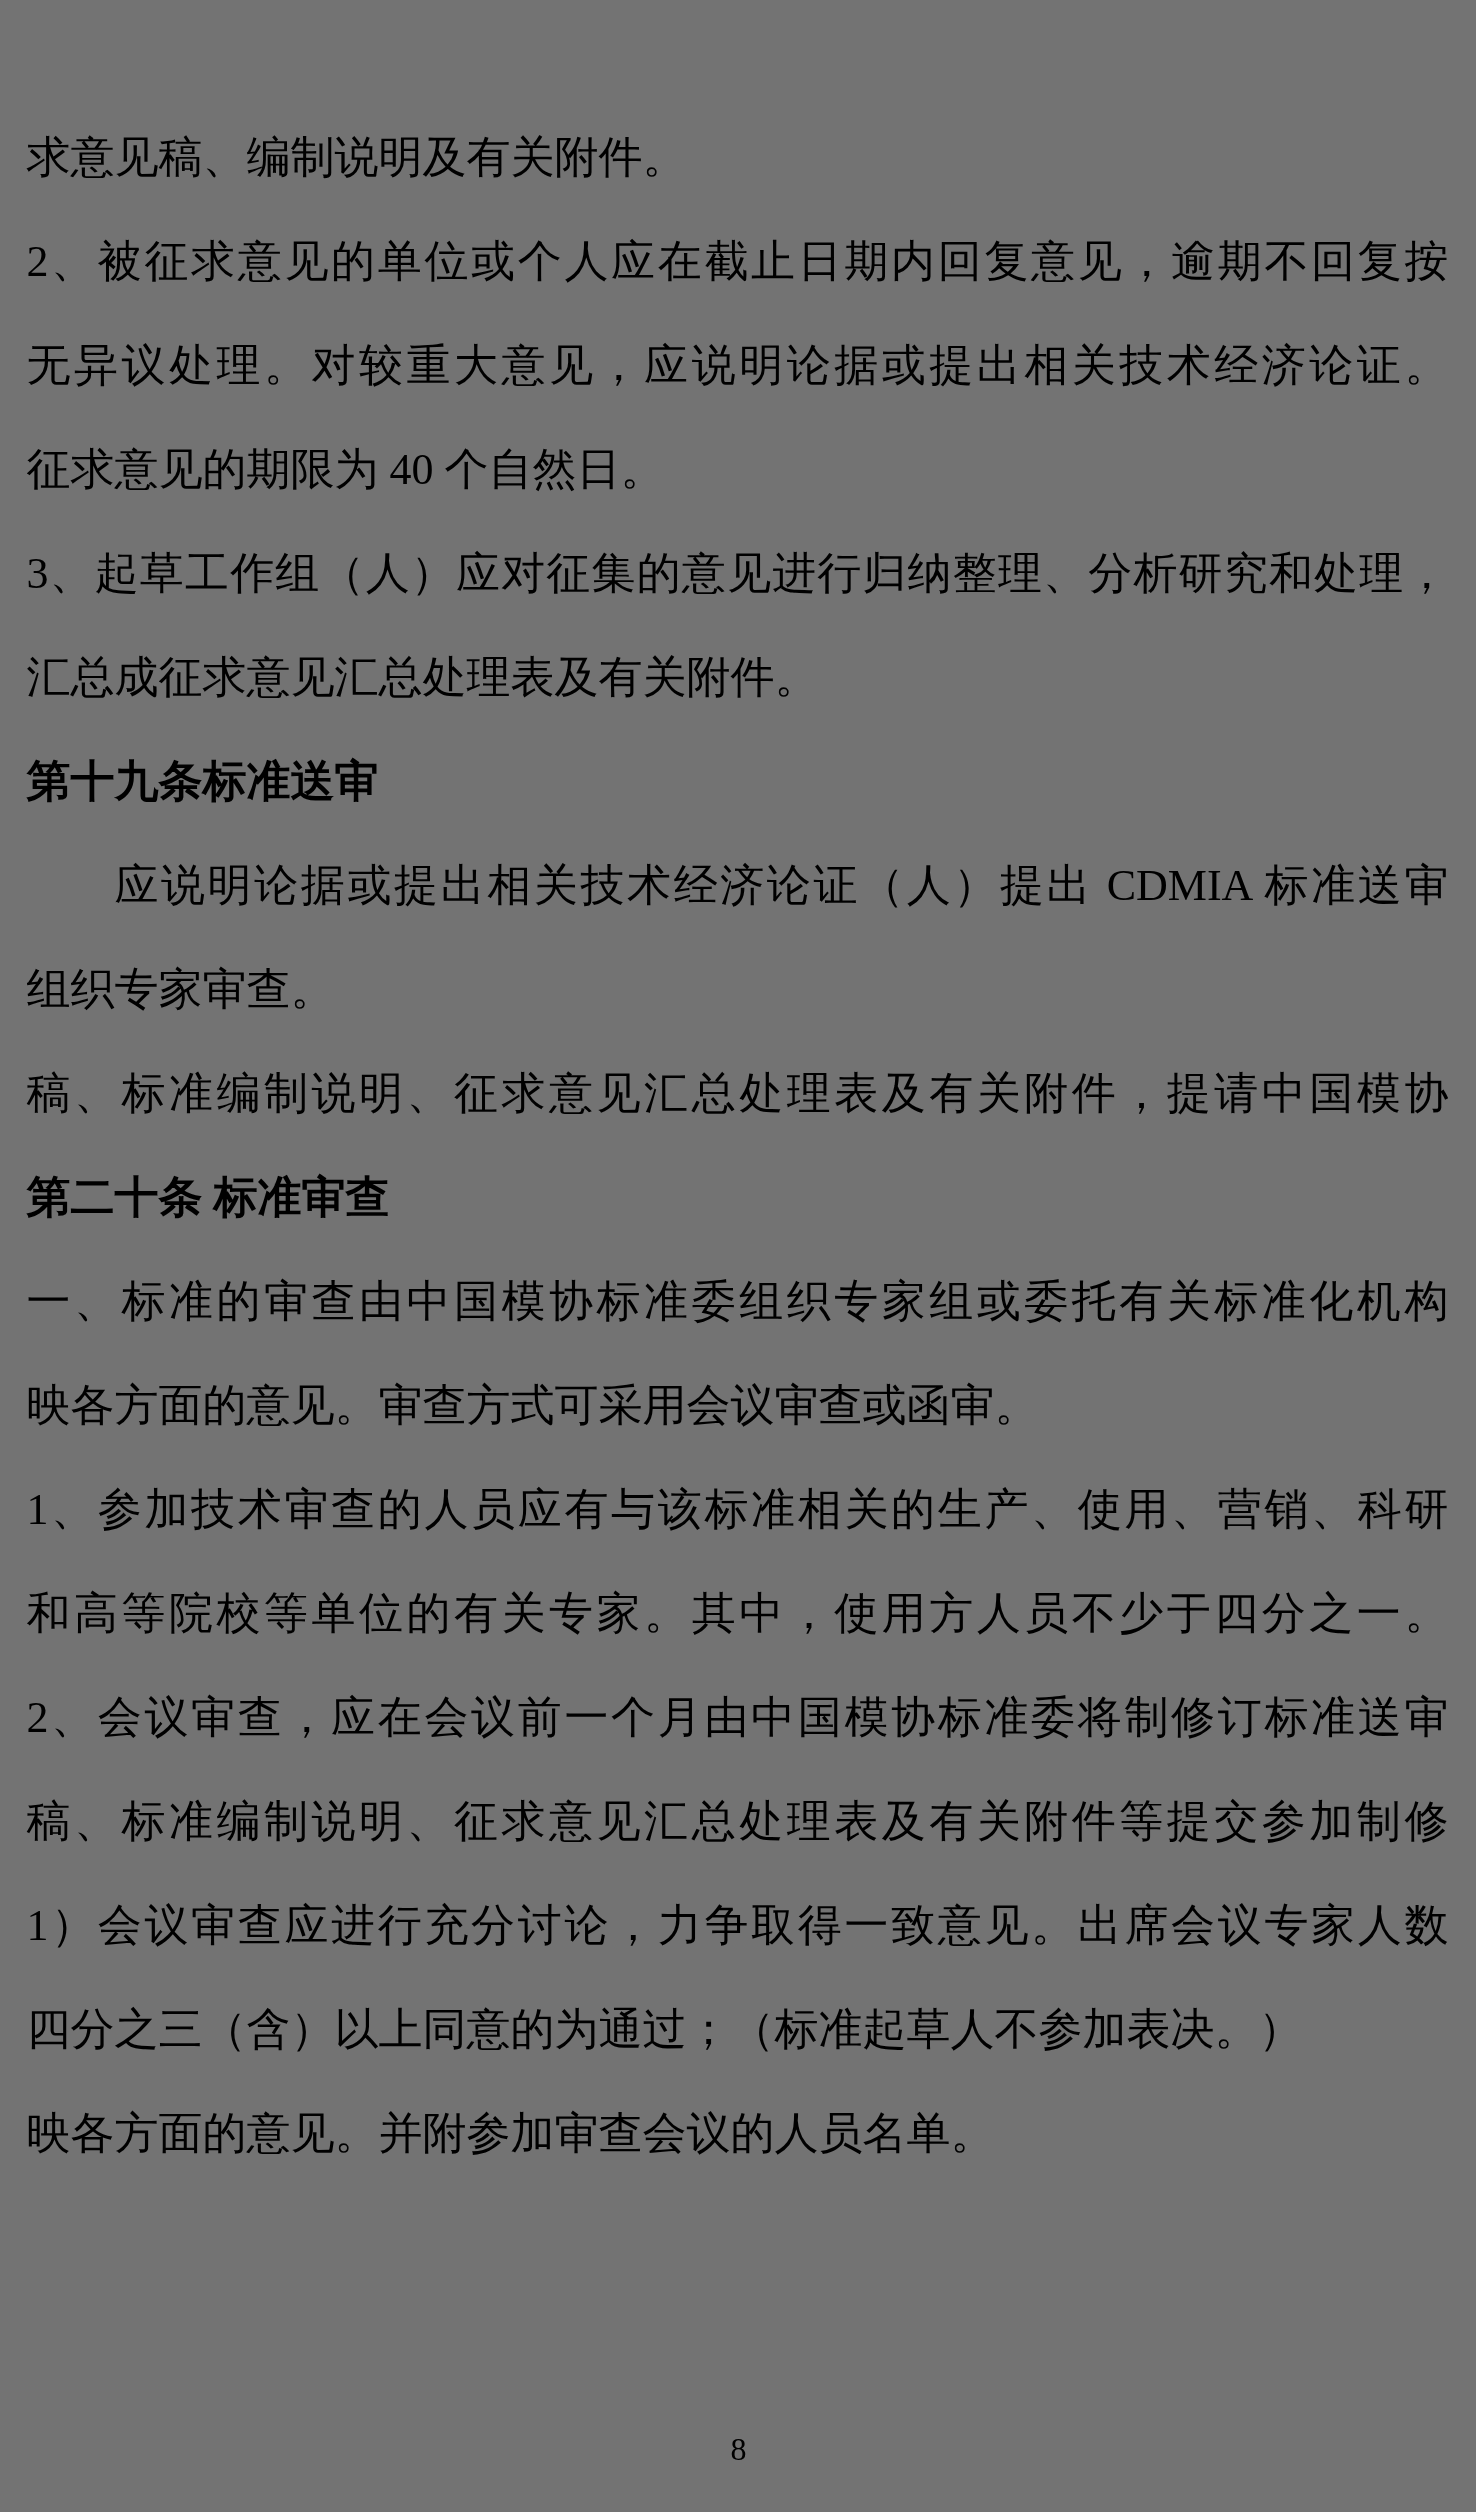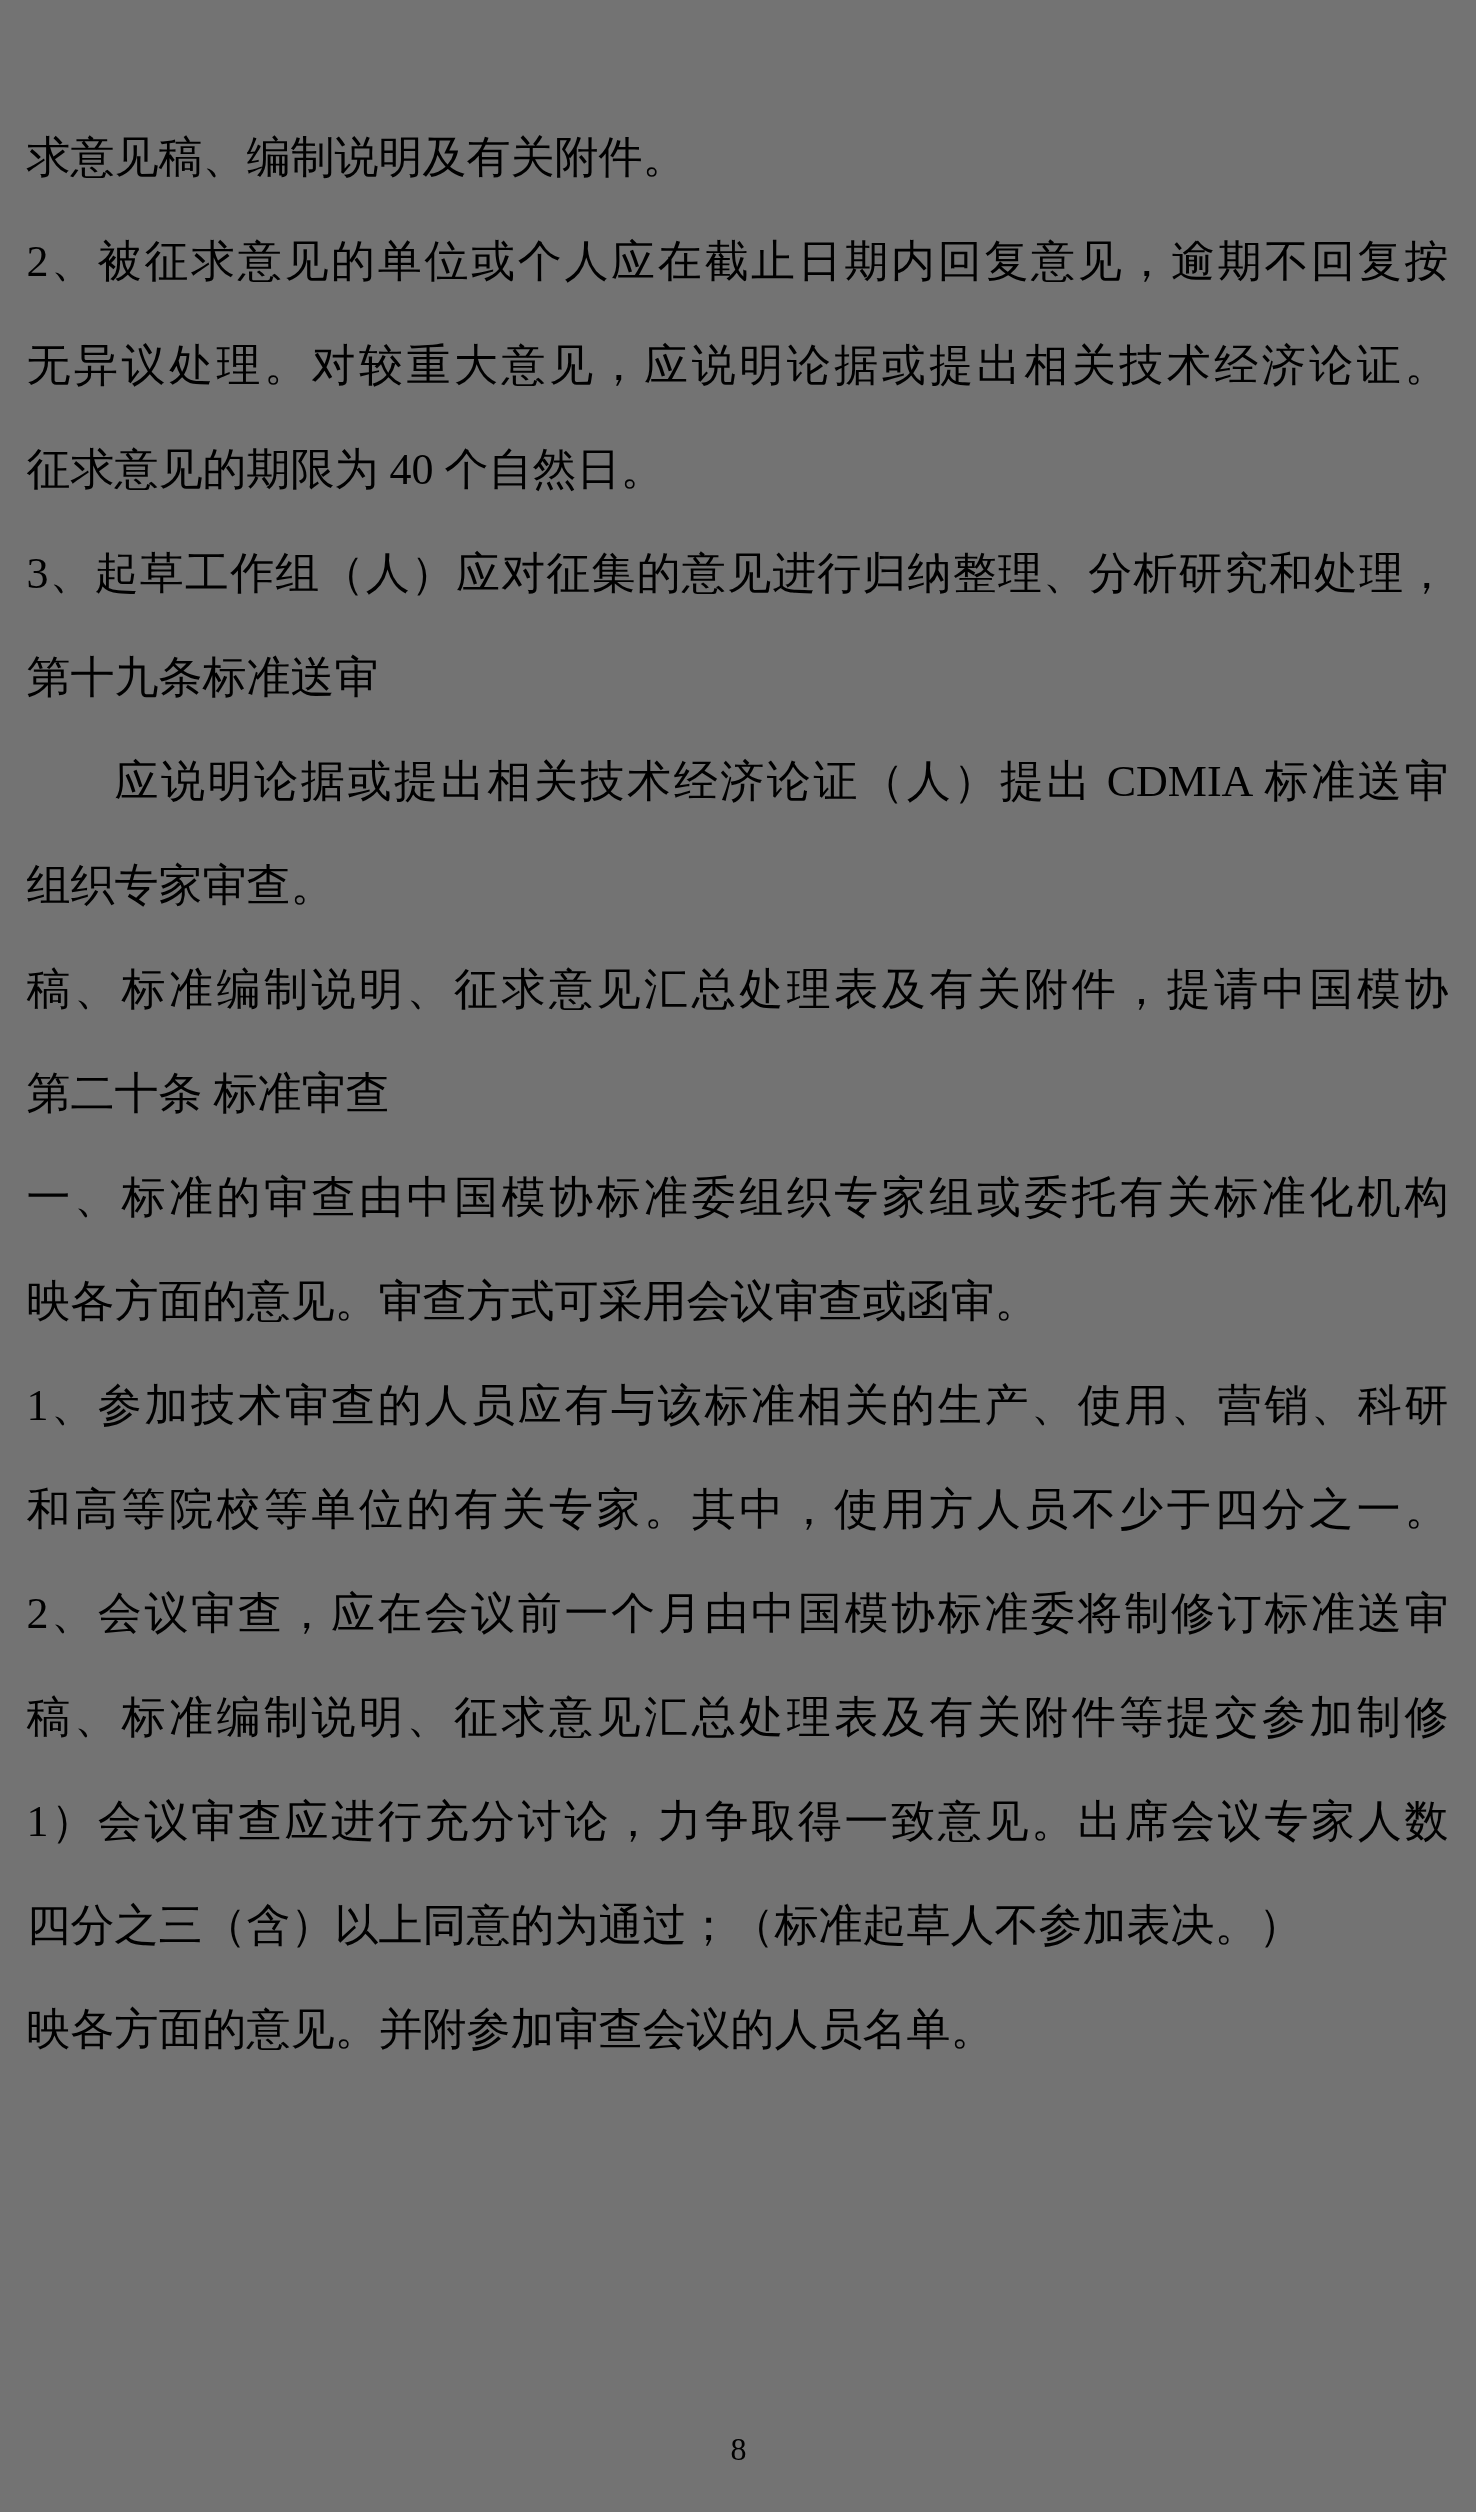--- a/index.html
+++ b/index.html
@@ -29,21 +29,21 @@
     white-space: nowrap;
     text-align: left;
     overflow: hidden;
   }
   .full {
     white-space: normal;
     text-align: justify;
     text-align-last: justify;
   }
   .bold {
-    font-weight: 400;
+    font-weight: 700;
   }
   .indent {
     text-indent: 88px;
   }
   #page-number {
     position: absolute;
     top: 2424px;
     left: 0;
     width: 100%;
     height: 51px;
@@ -57,20 +57,21 @@
 </head>
 <body>
 
 <div id="page">
   <div id="content">
     <div class="line">求意见稿、编制说明及有关附件。</div>
     <div class="line full">2、被征求意见的单位或个人应在截止日期内回复意见，逾期不回复按</div>
     <div class="line full">无异议处理。对较重大意见，应说明论据或提出相关技术经济论证。</div>
     <div class="line">征求意见的期限为 40 个自然日。</div>
     <div class="line full">3、起草工作组（人）应对征集的意见进行归纳整理、分析研究和处理，</div>
+    <div class="line">汇总成征求意见汇总处理表及有关附件。</div>
     <div class="line bold">第十九条标准送审</div>
     <div class="line full indent">应说明论据或提出相关技术经济论证（人）提出 CDMIA 标准送审</div>
     <div class="line">组织专家审查。</div>
     <div class="line full">稿、标准编制说明、征求意见汇总处理表及有关附件，提请中国模协</div>
     <div class="line bold">第二十条 标准审查</div>
     <div class="line full">一、标准的审查由中国模协标准委组织专家组或委托有关标准化机构</div>
     <div class="line">映各方面的意见。审查方式可采用会议审查或函审。</div>
     <div class="line full">1、参加技术审查的人员应有与该标准相关的生产、使用、营销、科研</div>
     <div class="line full">和高等院校等单位的有关专家。其中，使用方人员不少于四分之一。</div>
     <div class="line full">2、会议审查，应在会议前一个月由中国模协标准委将制修订标准送审</div>

